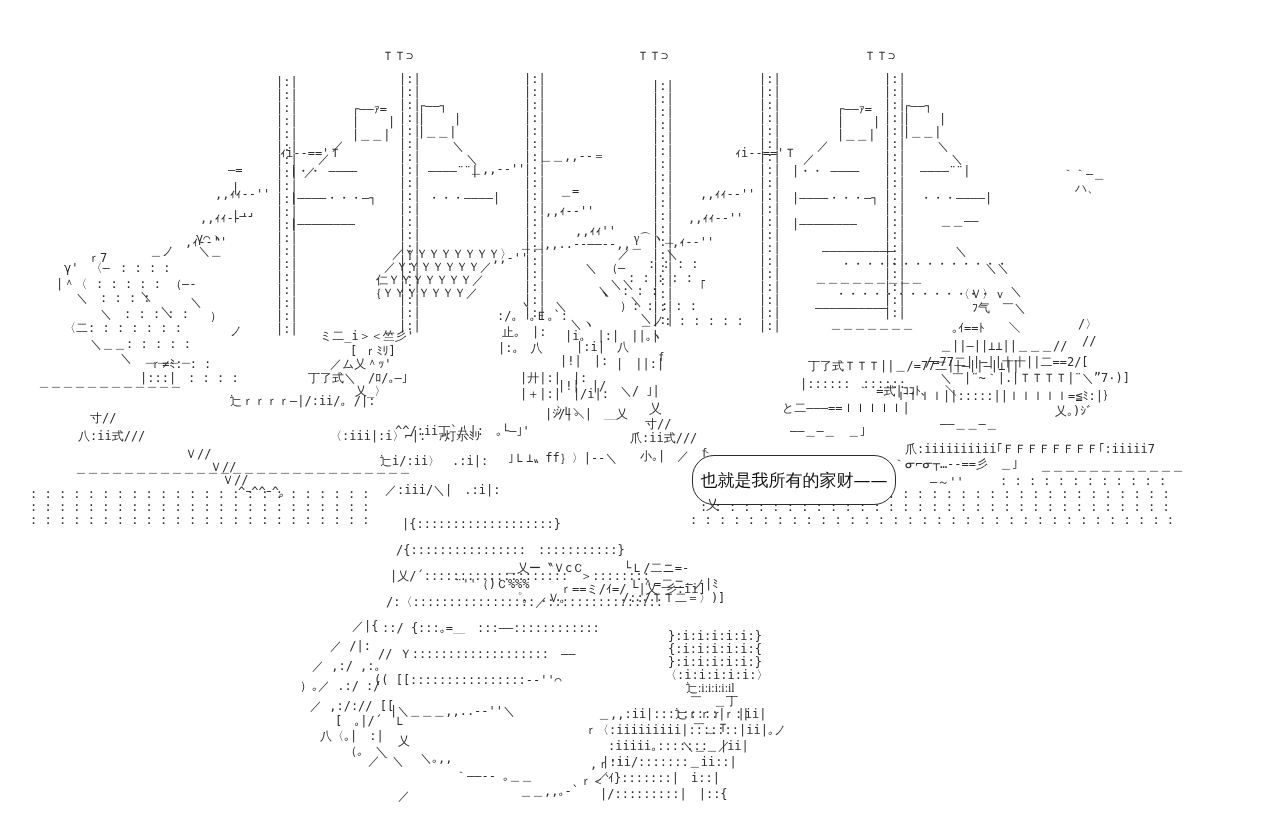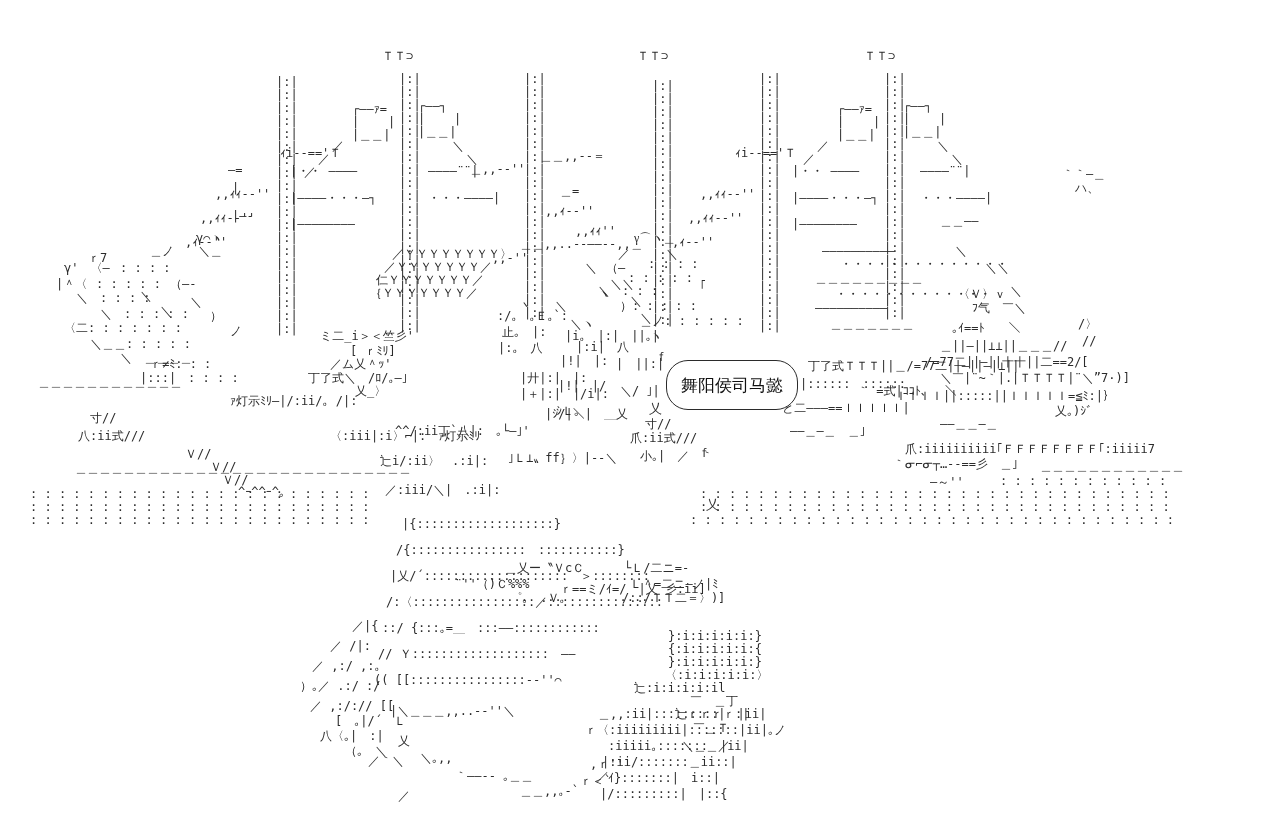--- a/index.html
+++ b/index.html
@@ -238,21 +238,21 @@
       <div class="frag" style="left: 815px; top: 302px;">――――――――――</div>
       <div class="frag" style="left: 830px; top: 318px;">＿＿＿＿＿＿＿</div>
       <div class="frag" style="left: 320px; top: 330px;">ミ二_i＞＜竺彡'</div>
       <div class="frag" style="left: 350px; top: 345px;">[ ｒﾐﾘ]</div>
       <div class="frag" style="left: 330px; top: 358px;">／ム乂＾ｯ'</div>
       <div class="frag" style="left: 308px; top: 372px;">丁了式＼　/ﾛ/｡―｣</div>
       <div class="frag" style="left: 150px; top: 358px;">ｒ≠ﾐ: : :</div>
       <div class="frag" style="left: 140px; top: 372px;">|:::|　: : : :</div>
       <div class="frag" style="left: 355px; top: 385px;">乂_〉</div>
       <div class="frag" style="left: 38px; top: 376px;">＿＿＿＿＿＿＿＿＿＿＿＿</div>
-      <div class="frag" style="left: 230px; top: 395px;">ｧ灯示ﾐﾘ―|/:ii/｡ /|:</div>
+      <div class="frag" style="left: 230px; top: 395px;">辷ｒｒｒｒ―|/:ii/｡ /|:</div>
       <div class="frag" style="left: 330px; top: 430px;">〈:iii|:i〉⌐|:　ｧ灯示ﾐﾘ</div>
       <div class="frag" style="left: 90px; top: 412px;">寸//</div>
       <div class="frag" style="left: 78px; top: 430px;">八:ii式///</div>
       <div class="frag" style="left: 185px; top: 448px;">Ｖ//</div>
       <div class="frag" style="left: 210px; top: 461px;">Ｖ//</div>
       <div class="frag" style="left: 222px; top: 474px;">Ｖ//</div>
       <div class="frag" style="left: 238px; top: 486px;">^ｰ^^ｰ^｡</div>
       <div class="frag" style="left: 395px; top: 425px;">^^/:ii丁`八|:　｡└―｣'</div>
       <div class="frag" style="left: 385px; top: 440px; margin-top: 44px;">／:iii/＼|　.:i|:</div>
       <div class="frag" style="left: 380px; top: 455px;">辷i/:ii〉　.:i|:</div>
@@ -324,21 +324,21 @@
       <div class="frag" style="left: 612px; top: 562px; margin-left: 12px;">└Ｌ/二ニ=‐</div>
       <div class="frag" style="left: 455px; top: 578px;">¨''（)Ｃ%%%</div>
       <div class="frag" style="left: 630px; top: 578px;">Ｌ＾=二ニ―ノ|ﾐ</div>
       <div class="frag" style="left: 510px; top: 592px;">゜｡　.Ｖ｡</div>
       <div class="frag" style="left: 622px; top: 592px;">/::/ＴＴ二＝〉)]</div>
       <div class="frag" style="left: 560px; top: 583px;">ｒ==ミ/ｲ=/　|乂 彡:ii]</div>
       <div class="frag" style="left: 668px; top: 630px;">}:i:i:i:i:i:}</div>
       <div class="frag" style="left: 668px; top: 643px;">{:i:i:i:i:i:{</div>
       <div class="frag" style="left: 668px; top: 656px;">}:i:i:i:i:i:}</div>
       <div class="frag" style="left: 665px; top: 669px;">〈:i:i:i:i:i:〉</div>
-      <div class="frag" style="left: 634px; top: 682px;">辷:i:i:i:i:il</div>
+      <div class="frag" style="left: 686px; top: 682px; font-family: Liberation Serif, serif;">辷:i:i:i:i:il</div>
       <div class="frag" style="left: 690px; top: 695px;">￣　＿丁</div>
       <div class="frag" style="left: 352px; top: 620px;">／|{</div>
       <div class="frag" style="left: 330px; top: 640px;">／ /|:</div>
       <div class="frag" style="left: 312px; top: 660px;">／ ,:/ ,:｡</div>
       <div class="frag" style="left: 300px; top: 680px;">）｡／ .:/ :/</div>
       <div class="frag" style="left: 310px; top: 700px;">／ ,:/:// [[</div>
       <div class="frag" style="left: 335px; top: 715px;">[　｡|/´　Ｌ</div>
       <div class="frag" style="left: 320px; top: 730px;">八〈｡|　:|</div>
       <div class="frag" style="left: 345px; top: 745px;">（｡　＼</div>
       <div class="frag" style="left: 390px; top: 705px;">|＼＿＿＿,,..-‐''＼</div>
@@ -356,19 +356,19 @@
       <div class="frag" style="left: 602px; top: 756px;">|:ii/:::::::＿ii::|</div>
       <div class="frag" style="left: 596px; top: 772px;">／ｲ}:::::::|　i::|</div>
       <div class="frag" style="left: 600px; top: 788px;">|/:::::::::|　|::{</div>
       <div class="frag" style="left: 675px; top: 708px;">辷ｒｒｒｒ:|</div>
       <div class="frag" style="left: 693px; top: 722px;">￣＿Ｔ</div>
       <div class="frag" style="left: 682px; top: 740px;">＼＿＿／</div>
     </div>
 
   <div class="tail" style="left:655px;top:350px;">ｆ</div>
   <div class="tail" style="left:649px;top:402px;">乂</div>
-  <div id="bubble-1" class="bubble">
-    <span>舞阳侯司马懿</span>
-  </div>
 
   <div class="tail" style="left:698px;top:446px;">ｆ</div>
   <div class="tail" style="left:706px;top:498px;">乂</div>
+  <div id="bubble-2" class="bubble">
+    <span>也就是我所有的家财——</span>
+  </div>
 </div>
 
 </body></html>

